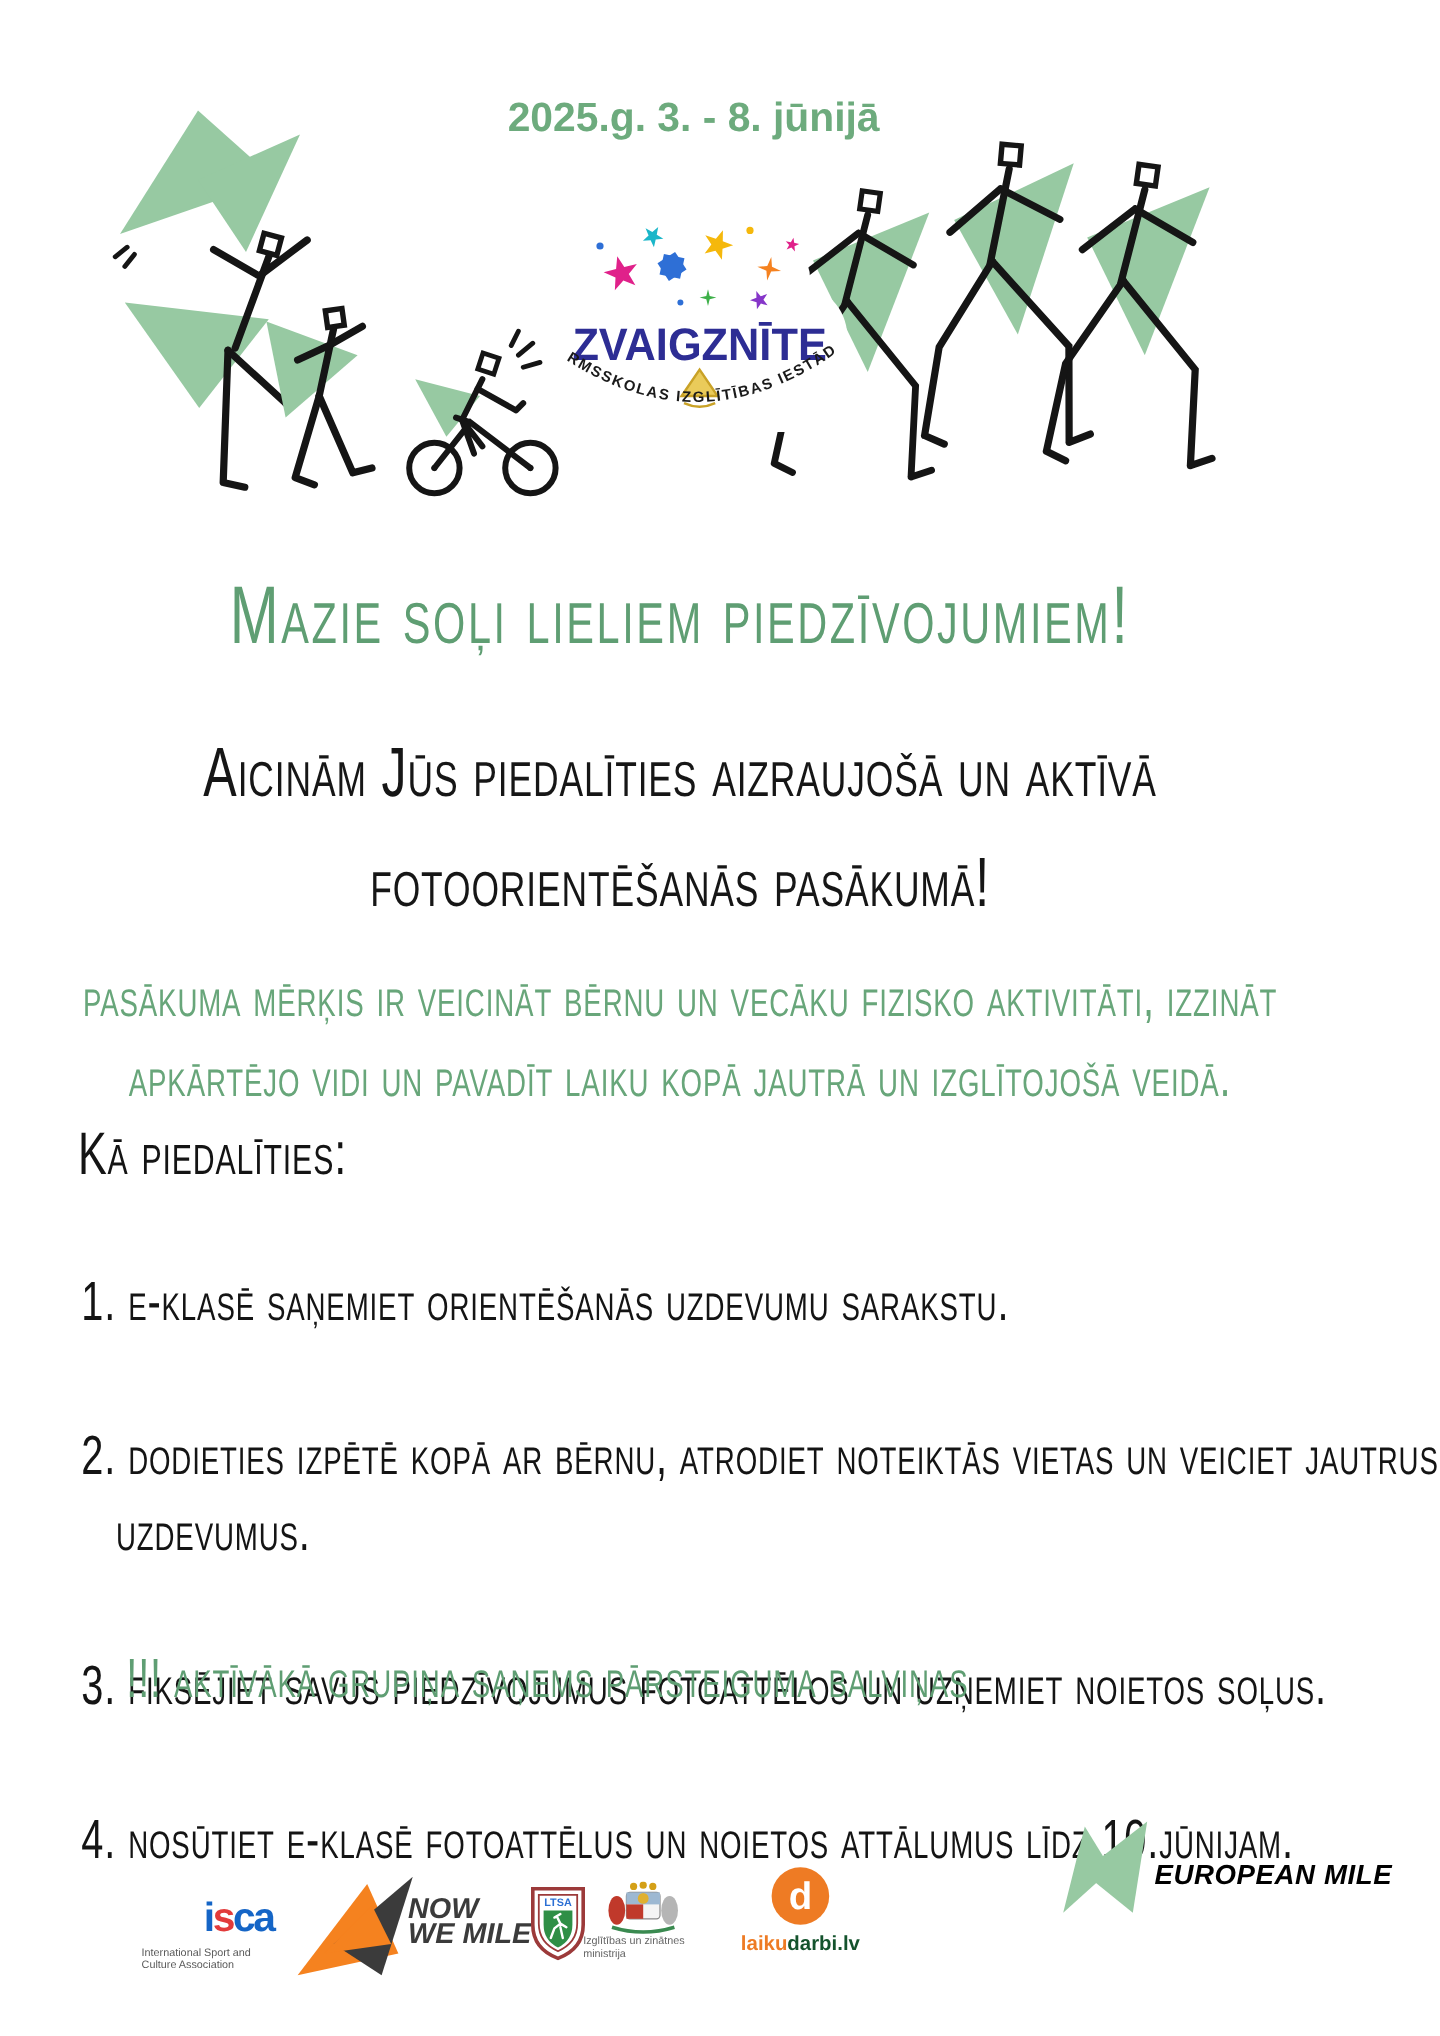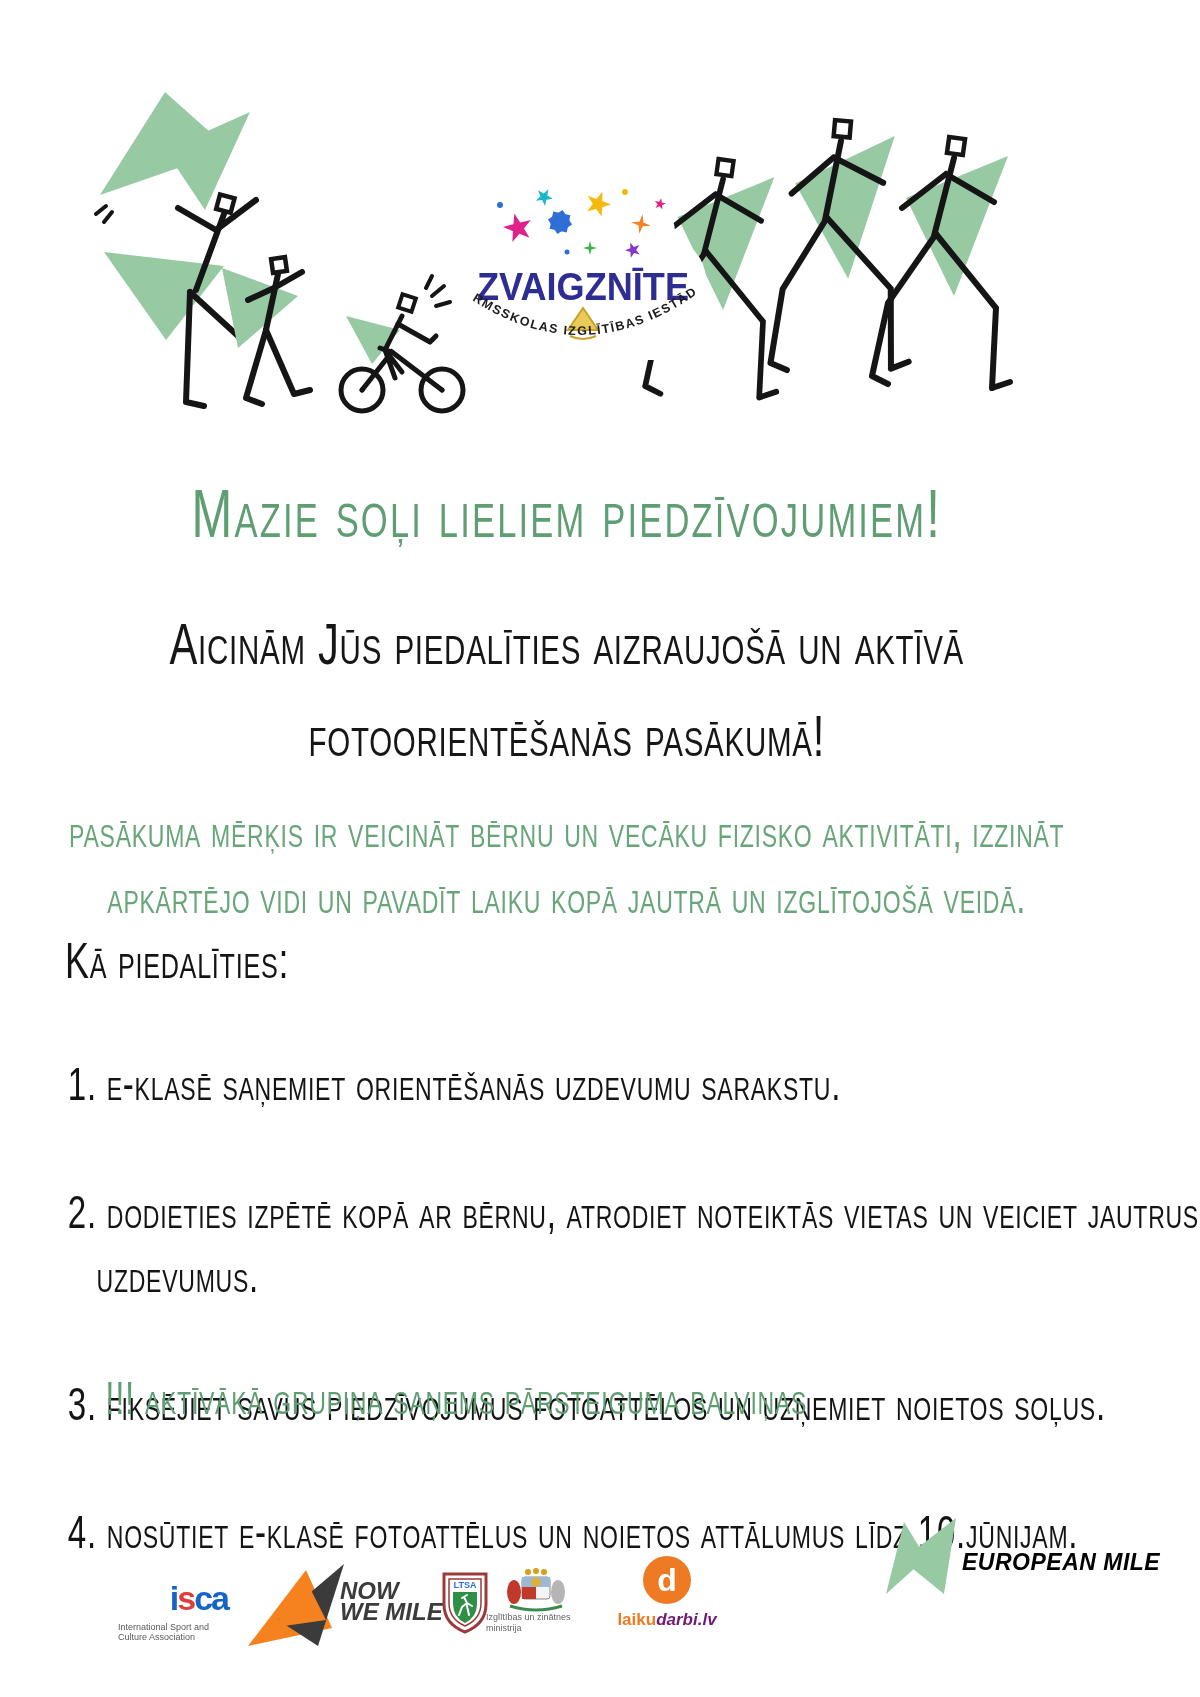--- a/index.html
+++ b/index.html
@@ -36,21 +36,21 @@
             color:#3b3b3b;font-size:24px;line-height:21px;letter-spacing:0;}
 
   .ministry-text{position:absolute;left:486px;top:1612px;width:100px;
                  font-size:9px;line-height:11px;color:#666;}
 
   .printdarbi{position:absolute;left:612px;top:1556px;width:110px;text-align:center;}
   .pd-circle{width:48px;height:48px;border-radius:50%;background:#ee7b24;margin:0 auto;
              display:flex;align-items:center;justify-content:center;
              color:#fff;font-weight:700;font-size:32px;line-height:48px;}
   .pd-word{margin-top:6px;font-weight:700;font-size:17px;letter-spacing:0;}
-  .pd-word .o{color:#ee7b24;} .pd-word .g{color:#701a75;font-style:italic;}
+  .pd-word .o{color:#ee7b24;} .pd-word .g{color:#14532d;}
 
   .emile-text{position:absolute;left:962px;top:1549px;font-style:italic;font-weight:700;
               font-size:23px;letter-spacing:0.5px;color:#000000;}
 
   svg .ink{stroke:#151515;stroke-linecap:round;fill:none;}
 </style>
 </head>
 <body>
 
 <div class="page">
@@ -137,20 +137,21 @@
         <path d="M570,336 Q 583,342 596,336" fill="none" stroke="#c9a227" stroke-width="2"></path>
       </g>
       <path id="subArc" d="M 472,300 Q 583,372 694,296" fill="none"></path>
       <text font-family="Liberation Sans, sans-serif" font-weight="700" font-size="12.5" fill="#1a1a1a" letter-spacing="1.5">
         <textPath href="#subArc" startOffset="50%" text-anchor="middle">PIRMSSKOLAS IZGLĪTĪBAS IESTĀDE</textPath>
       </text>
     </g>
   </svg>
 
   <div class="title">
+    <div>2025.g. 3. - 8. jūnijā</div>
   </div>
 
   <div class="cond center headline">Mazie soļi lieliem piedzīvojumiem!</div>
 
   <div class="cond center invitation">Aicinām Jūs piedalīties aizraujošā un aktīvā
 fotoorientēšanās pasākumā!</div>
 
   <div class="cond center purpose">pasākuma mērķis ir veicināt bērnu un vecāku fizisko aktivitāti, izzināt
 apkārtējo vidi un pavadīt laiku kopā jautrā un izglītojošā veidā.</div>
 

